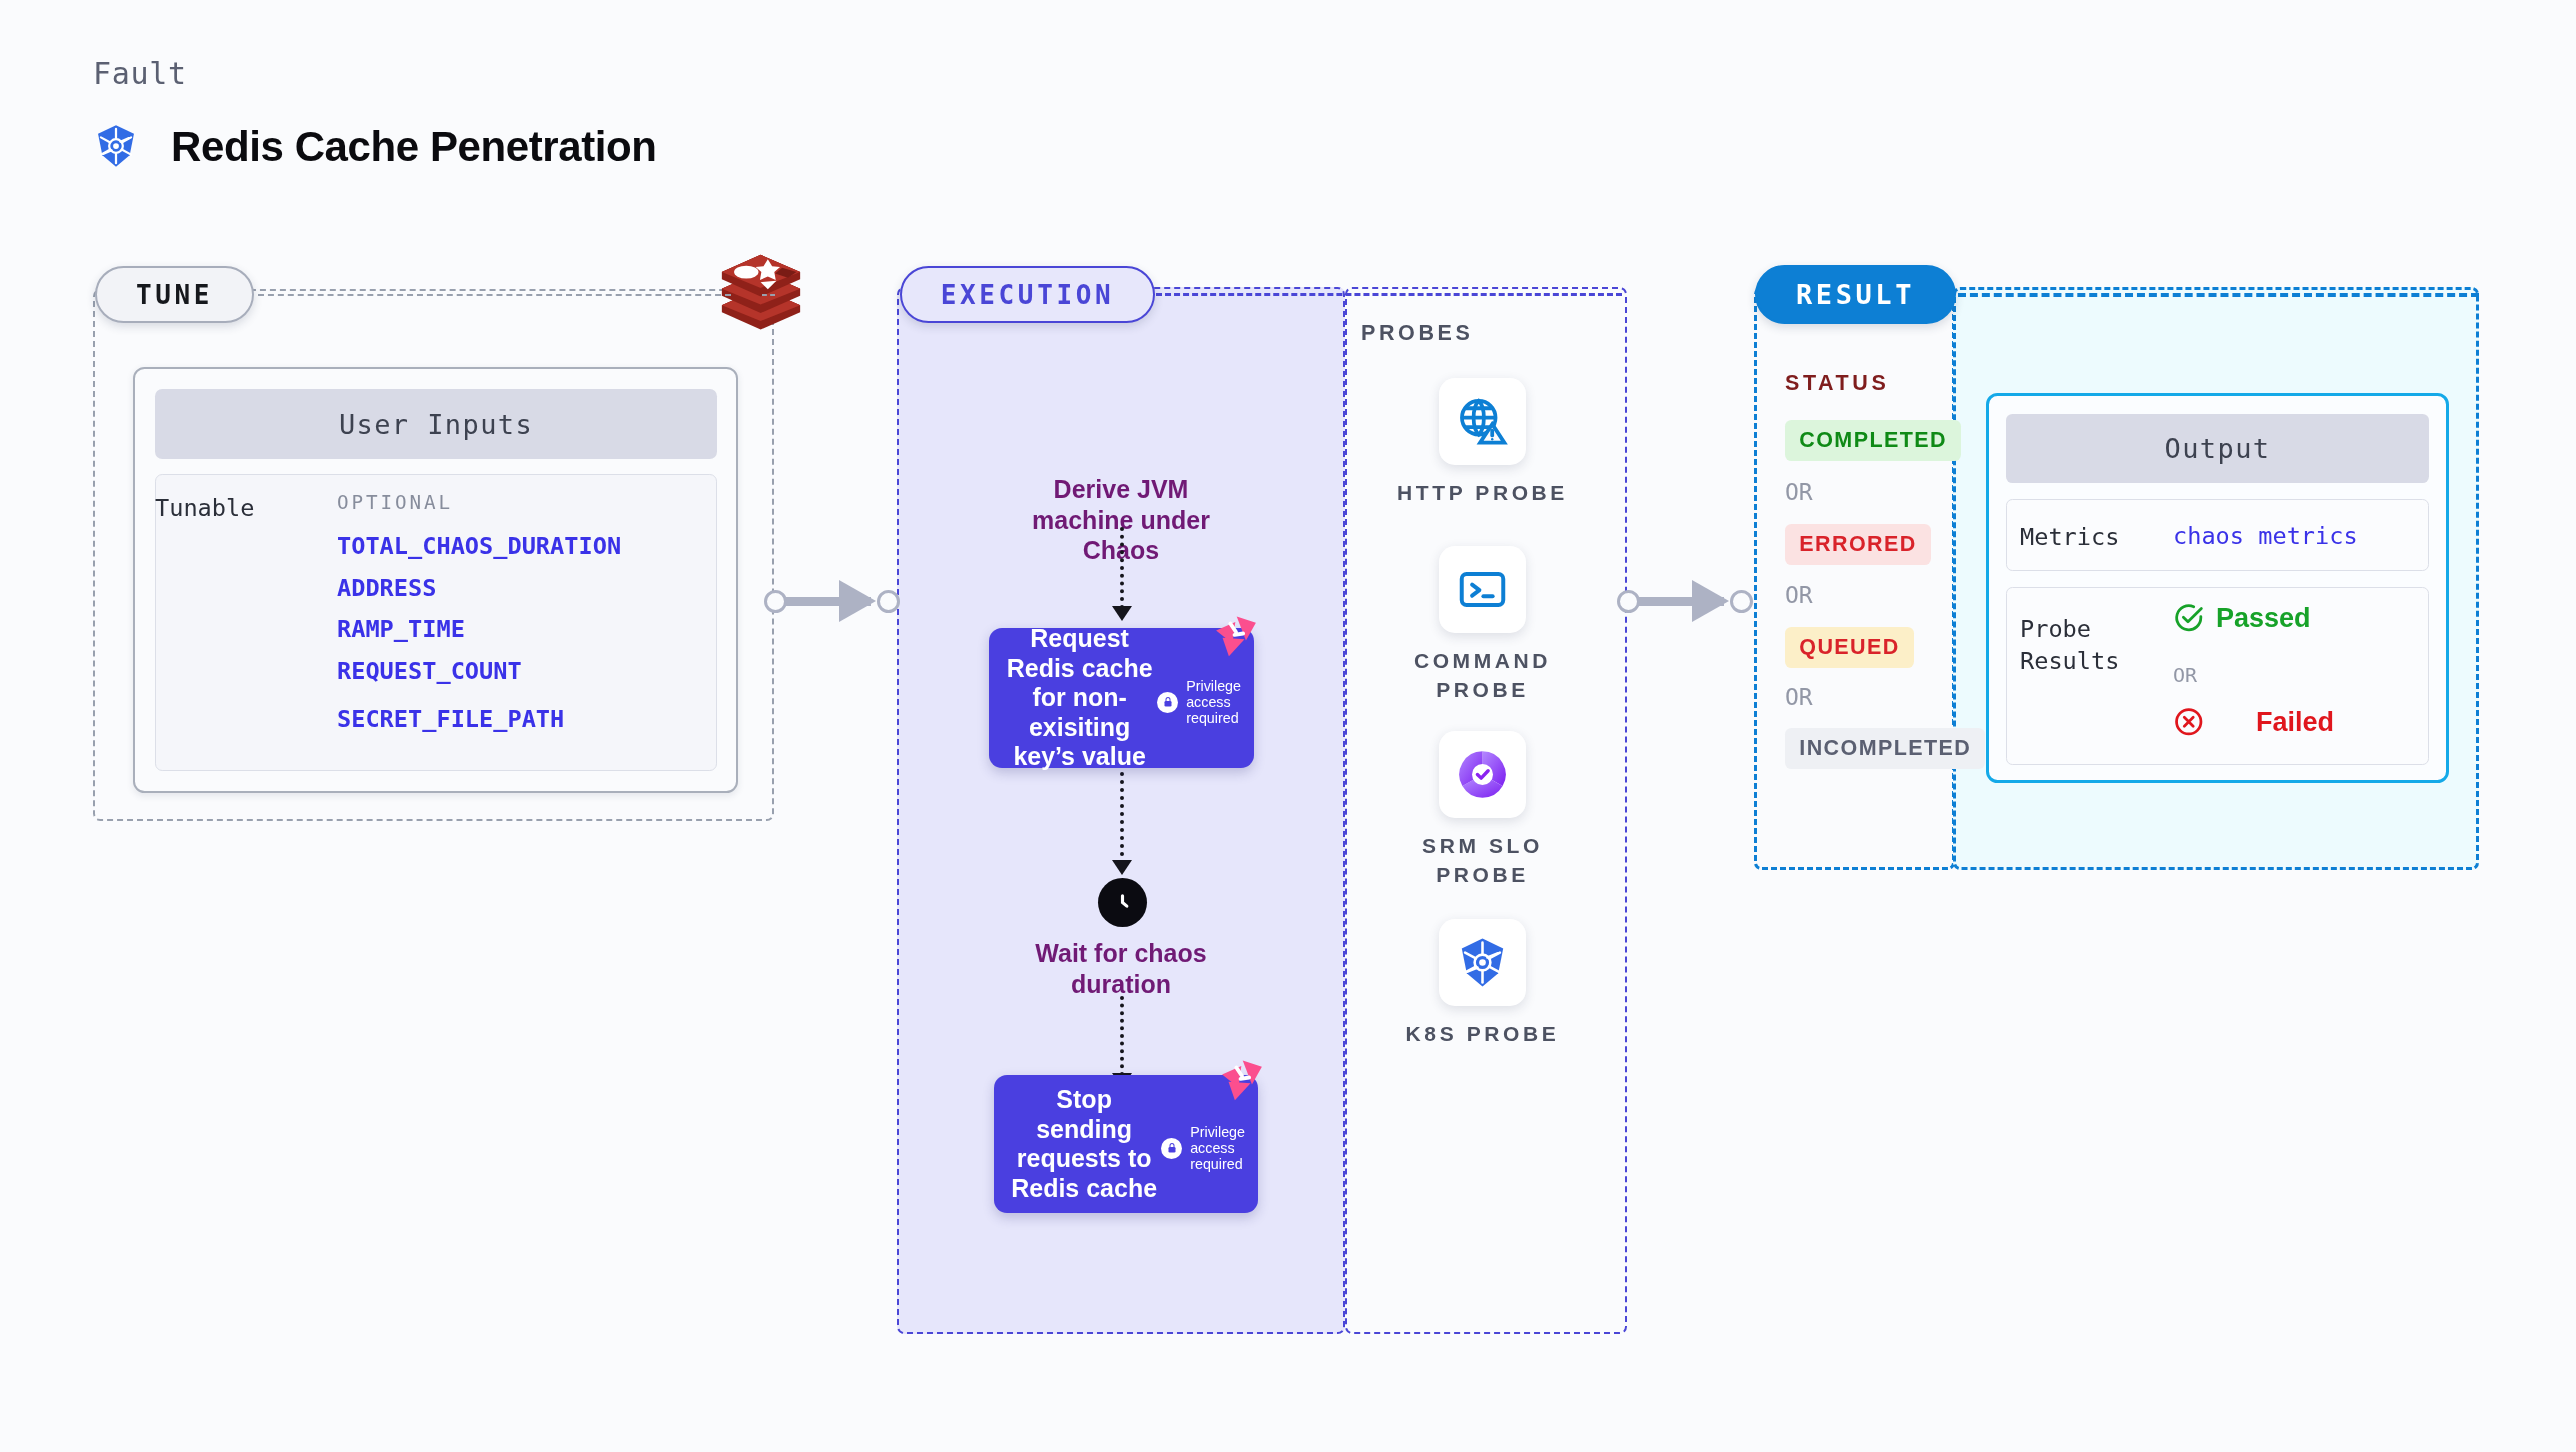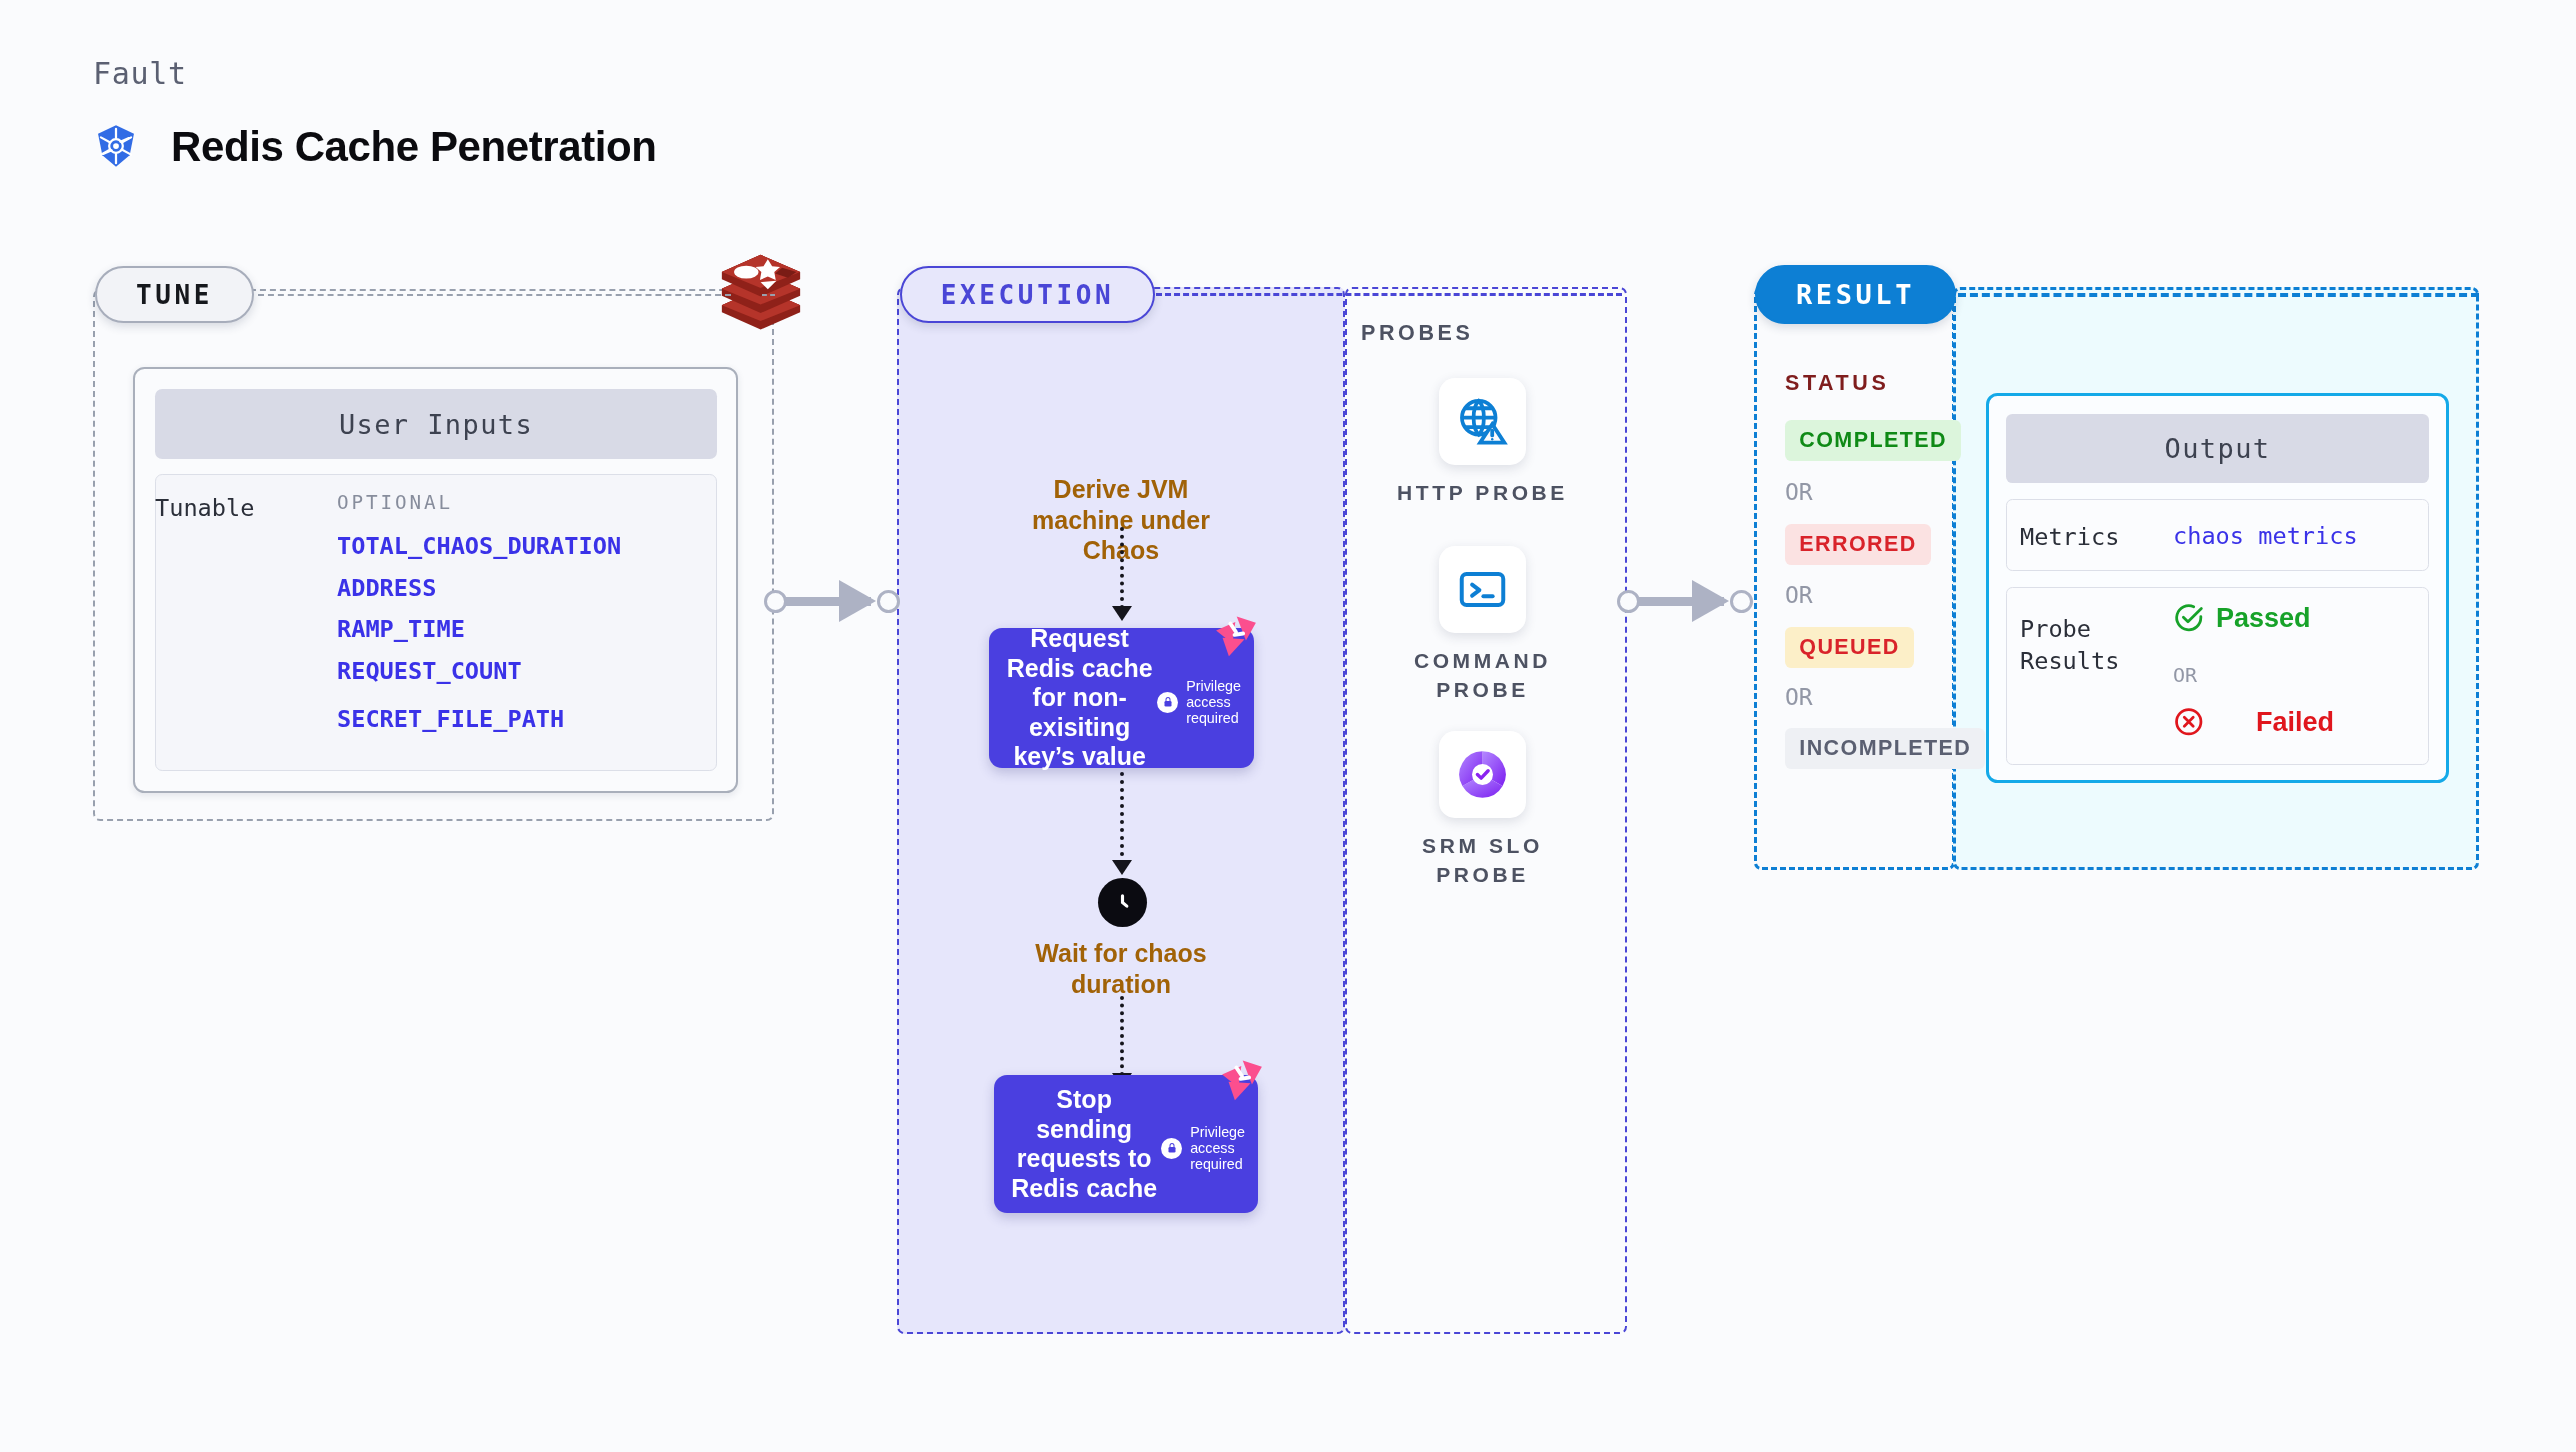--- a/index.html
+++ b/index.html
@@ -85,21 +85,21 @@
   .conn .dot-r { right: 0; }
   .conn .head {
     position: absolute; top: 0; width: 0; height: 0;
     border-top: 21.5px solid transparent; border-bottom: 21.5px solid transparent;
     border-left: 37px solid #adb2c4;
   }
 
   
   .flow-text {
     position: absolute; text-align: center; font-weight: bold;
-    font-size: 25px; color: #a16207; line-height: 1.22;
+    font-size: 25px; color: #701a75; line-height: 1.22;
   }
   .vdots { position: absolute; width: 0; border-left: 4.3px dotted #15151c; z-index: 3; }
   .vhead {
     position: absolute; width: 0; height: 0;
     border-left: 10.7px solid transparent; border-right: 10.7px solid transparent;
     border-top: 15.8px solid #15151c; z-index: 3;
   }
   .exec-node {
     position: absolute; background: #4a3fe0; border-radius: 13px;
     display: flex; flex-direction: row; align-items: center; justify-content: center;
@@ -374,20 +374,40 @@
         <path d="M24 3 A21 21 0 0 1 42.2 34.5 L30.2 27.6 A7 7 0 0 0 24 17 Z" fill="url(#slograd)"></path>
         <path d="M42.2 34.5 A21 21 0 0 1 5.8 34.5 L17.8 27.6 A7 7 0 0 0 30.2 27.6 Z" fill="url(#slograd)"></path>
         <path d="M5.8 34.5 A21 21 0 0 1 24 3 L24 17 A7 7 0 0 0 17.8 27.6 Z" fill="url(#slograd)"></path>
         <circle cx="24" cy="24" r="9.5" fill="#fff"></circle>
         <path d="M19.4 24 L22.8 27.3 L29.1 20.6" fill="none" stroke="#8b23f0" stroke-width="3.1" stroke-linecap="round" stroke-linejoin="round"></path>
       </svg>
     </div>
     <div class="probe-name">SRM SLO PROBE</div>
   </div>
 
+  <div class="probe-item" style="left:1375px; top:919px;">
+    <div class="probe-ico">
+      <svg width="53" height="53" viewBox="0 0 64 64">
+        <path d="M32 3 L57 15 L51 45 L32 61 L13 45 L7 15 Z" fill="#326ce5"></path>
+        <g fill="none" stroke="#fff" stroke-width="3.1" stroke-linecap="round">
+          <circle cx="32" cy="32" r="9.5"></circle>
+          <path d="M32 8 L32 22"></path>
+            <path d="M32 42 L32 56"></path>
+          <path d="M11 20 L24 27"></path>
+            <path d="M40 37 L53 44"></path>
+          <path d="M53 20 L40 27"></path>
+            <path d="M24 37 L11 44"></path>
+          <path d="M14 43 L26 38"></path>
+            <path d="M38 26 L50 21"></path>
+        </g>
+        <circle cx="32" cy="32" r="4" fill="#fff"></circle>
+      </svg>
+    </div>
+    <div class="probe-name">K8S PROBE</div>
+  </div>
 
 
   <div class="conn" style="left:1617px; top:580px; width:136px;">
     <div class="bar" style="width:97px;"></div>
     <div class="dot-l"></div>
     <div class="head" style="left:75px;"></div>
     <div class="dot-r"></div>
   </div>
 
   <div class="dashbox dash-blue" style="left:1754px; top:287px; width:201px; height:583px; background:#fafbfd;"></div>

